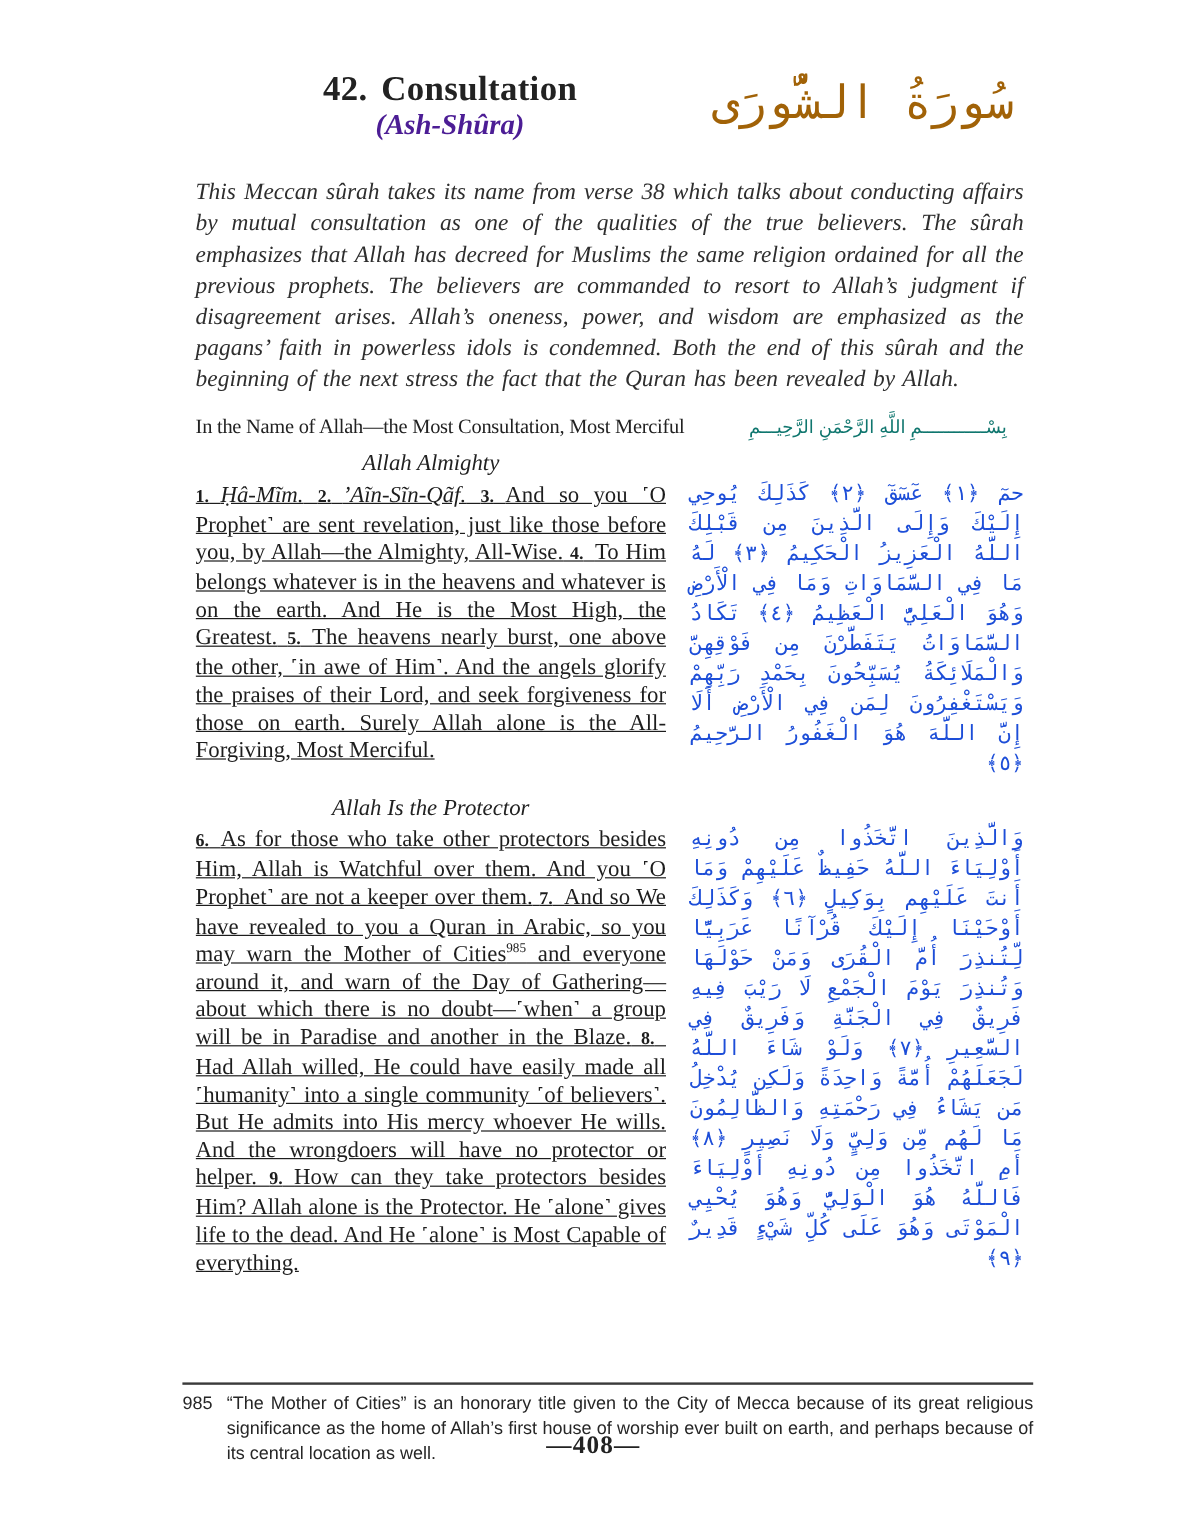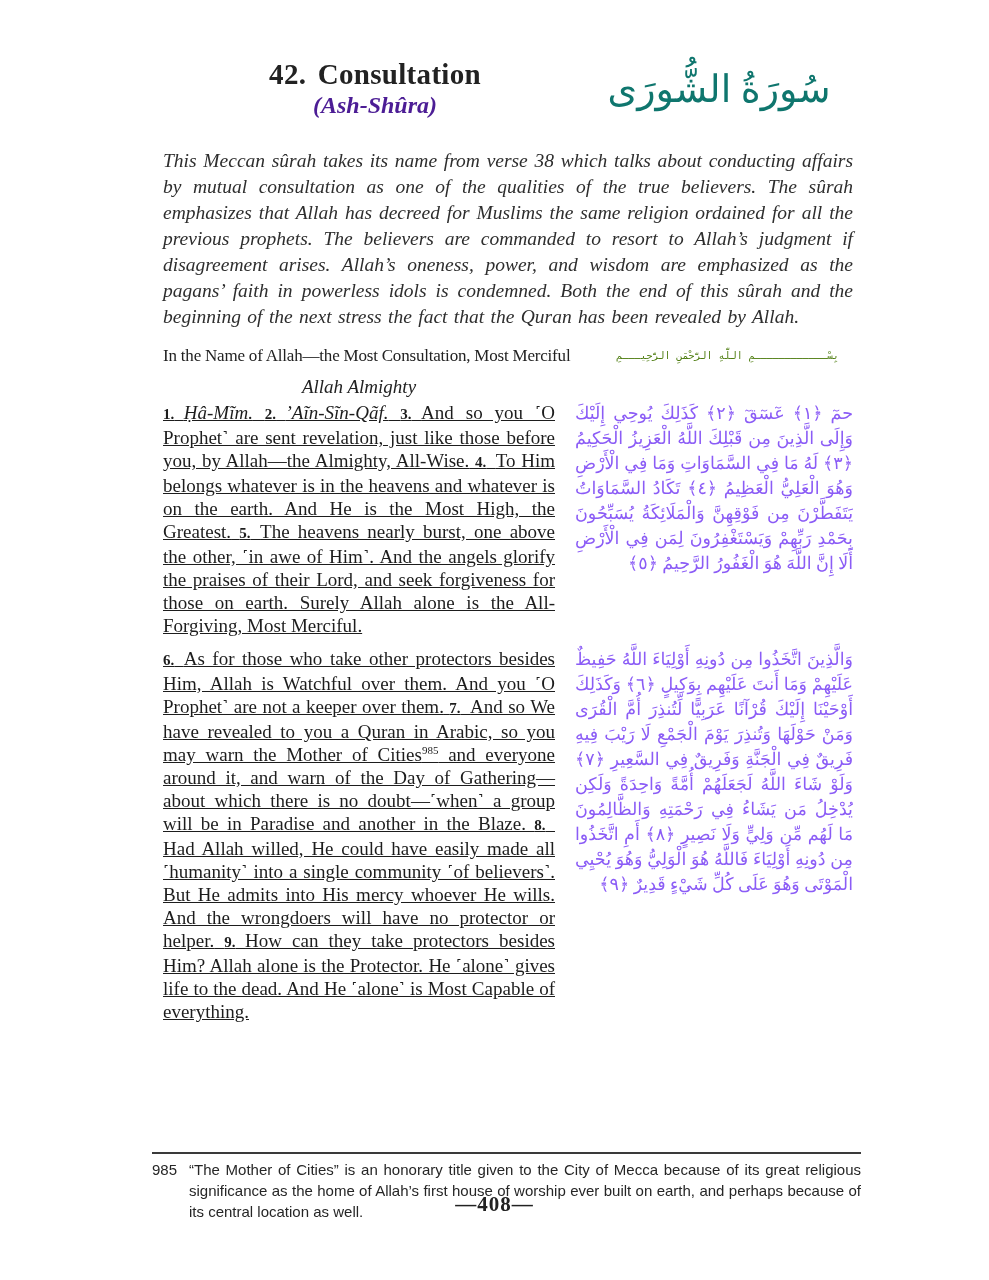--- a/index.html
+++ b/index.html
@@ -28,42 +28,42 @@
   .title-en { text-align: center; padding-left: 18px; }
   .title-main {
     font-size: 29px; font-weight: bold; letter-spacing: 0.3px;
     word-spacing: 4px; line-height: 32px; color: #222;
   }
   .title-sub {
     font-size: 24px; font-weight: bold; font-style: italic;
     line-height: 30px; color: #4c1d95;
   }
   .title-ar {
-    font-family: Liberation Serif, serif;
-    font-size: 38px; line-height: 66px; color: #0f766e;
+    font-family: Liberation Mono, monospace;
+    font-size: 38px; line-height: 66px; color: #a16207;
     text-align: center; white-space: nowrap;
   }
   
   .intro {
     margin: 0 0 16px 0;
     font-style: italic;
     font-size: 19.5px; line-height: 26px;
     text-align: justify;
     color: #2e2e2e;
     word-spacing: 1.5px;
   }
   
   .bism-row {
     display: flex; justify-content: space-between; align-items: center;
     margin: 6px 0 8px 0;
   }
   .bism-en { font-size: 17px; color: #222; letter-spacing: -0.2px; }
   .bism-ar {
-    font-family: Liberation Mono, monospace;
-    font-size: 10px; color: #4d7c0f; padding-right: 14px;
+    font-family: Liberation Sans, sans-serif;
+    font-size: 15px; color: #0f766e; padding-right: 14px;
   }
   
   #sections { max-height: 708px; overflow: hidden; }
   .section {
     display: grid;
     grid-template-columns: 1fr 278px;
     column-gap: 20px;
     grid-template-rows: auto auto;
     margin-bottom: 10px;
   }
@@ -76,23 +76,23 @@
   .english {
     grid-column: 1; grid-row: 2;
     font-size: 19px; line-height: 23px;
     text-align: justify; color: #1d1d1d; text-decoration: underline;
   }
   .english .vn { font-weight: bold; font-size: 15px; }
   .english sup { font-size: 11px; line-height: 0; }
   .arabic {
     grid-column: 2; grid-row: 2;
     direction: rtl;
-    font-family: Liberation Serif, serif;
+    font-family: Liberation Mono, monospace;
     font-size: 17.5px; line-height: 25px;
-    text-align: justify; color: #8b5cf6;
+    text-align: justify; color: #1d4ed8;
   }
   
   .footnote {
     position: absolute;
     left: 152px; right: 128px; top: 1152px;
     border-top: 2px solid #3a3a3a;
     padding-top: 5px;
     font-family: "Liberation Sans", "DejaVu Sans", sans-serif;
     font-size: 15px; line-height: 21px; color: #262626;
     display: grid; grid-template-columns: 37px 1fr; column-gap: 0;
@@ -127,20 +127,21 @@
     <span class="bism-ar" dir="rtl">بِسْــــــــــــمِ اللَّهِ الرَّحْمَنِ الرَّحِيـــمِ</span>
   </div>
 
   <div id="sections">
       <div class="section">
         <div class="sec-heading">Allah Almighty</div>
         <div class="english"><span class="vn">1.</span> <i>Ḥâ-Mĩm.</i> <span class="vn">2.</span> <i>’Aĩn-Sĩn-Qãf.</i> <span class="vn">3.</span> <span>And so you ˹O Prophet˺ are sent revelation, just like those before you, by Allah—the Almighty, All-Wise.</span> <span class="vn">4.</span> <span>To Him belongs whatever is in the heavens and whatever is on the earth. And He is the Most High, the Greatest.</span> <span class="vn">5.</span> <span>The heavens nearly burst, one above the other, ˹in awe of Him˺. And the angels glorify the praises of their Lord, and seek forgiveness for those on earth. Surely Allah alone is the All-Forgiving, Most Merciful.</span></div>
         <div class="arabic" dir="rtl">حمٓ ﴿١﴾ عٓسٓقٓ ﴿٢﴾ كَذَلِكَ يُوحِي إِلَيْكَ وَإِلَى الَّذِينَ مِن قَبْلِكَ اللَّهُ الْعَزِيزُ الْحَكِيمُ ﴿٣﴾ لَهُ مَا فِي السَّمَاوَاتِ وَمَا فِي الْأَرْضِ وَهُوَ الْعَلِيُّ الْعَظِيمُ ﴿٤﴾ تَكَادُ السَّمَاوَاتُ يَتَفَطَّرْنَ مِن فَوْقِهِنَّ وَالْمَلَائِكَةُ يُسَبِّحُونَ بِحَمْدِ رَبِّهِمْ وَيَسْتَغْفِرُونَ لِمَن فِي الْأَرْضِ أَلَا إِنَّ اللَّهَ هُوَ الْغَفُورُ الرَّحِيمُ ﴿٥﴾</div>
       </div>
       <div class="section">
+        <div class="sec-heading">Allah Is the Protector</div>
         <div class="english"><span class="vn">6.</span> <span>As for those who take other protectors besides Him, Allah is Watchful over them. And you ˹O Prophet˺ are not a keeper over them.</span> <span class="vn">7.</span> <span>And so We have revealed to you a Quran in Arabic, so you may warn the Mother of Cities</span><sup>985</sup><span> and everyone around it, and warn of the Day of Gathering—about which there is no doubt—˹when˺ a group will be in Paradise and another in the Blaze.</span> <span class="vn">8.</span> <span>Had Allah willed, He could have easily made all ˹humanity˺ into a single community ˹of believers˺. But He admits into His mercy whoever He wills. And the wrongdoers will have no protector or helper.</span> <span class="vn">9.</span> <span>How can they take protectors besides Him? Allah alone is the Protector. He ˹alone˺ gives life to the dead. And He ˹alone˺ is Most Capable of everything.</span></div>
         <div class="arabic" dir="rtl">وَالَّذِينَ اتَّخَذُوا مِن دُونِهِ أَوْلِيَاءَ اللَّهُ حَفِيظٌ عَلَيْهِمْ وَمَا أَنتَ عَلَيْهِم بِوَكِيلٍ ﴿٦﴾ وَكَذَلِكَ أَوْحَيْنَا إِلَيْكَ قُرْآنًا عَرَبِيًّا لِّتُنذِرَ أُمَّ الْقُرَى وَمَنْ حَوْلَهَا وَتُنذِرَ يَوْمَ الْجَمْعِ لَا رَيْبَ فِيهِ فَرِيقٌ فِي الْجَنَّةِ وَفَرِيقٌ فِي السَّعِيرِ ﴿٧﴾ وَلَوْ شَاءَ اللَّهُ لَجَعَلَهُمْ أُمَّةً وَاحِدَةً وَلَكِن يُدْخِلُ مَن يَشَاءُ فِي رَحْمَتِهِ وَالظَّالِمُونَ مَا لَهُم مِّن وَلِيٍّ وَلَا نَصِيرٍ ﴿٨﴾ أَمِ اتَّخَذُوا مِن دُونِهِ أَوْلِيَاءَ فَاللَّهُ هُوَ الْوَلِيُّ وَهُوَ يُحْيِي الْمَوْتَى وَهُوَ عَلَى كُلِّ شَيْءٍ قَدِيرٌ ﴿٩﴾</div>
       </div>
     </div>
 
   <div class="footnote">
     <span class="fn-num">985</span>
     <span class="fn-text">“The Mother of Cities” is an honorary title given to the City of Mecca because of its great religious significance as the home of Allah’s first house of worship ever built on earth, and perhaps because of its central location as well.</span>
   </div>
 

